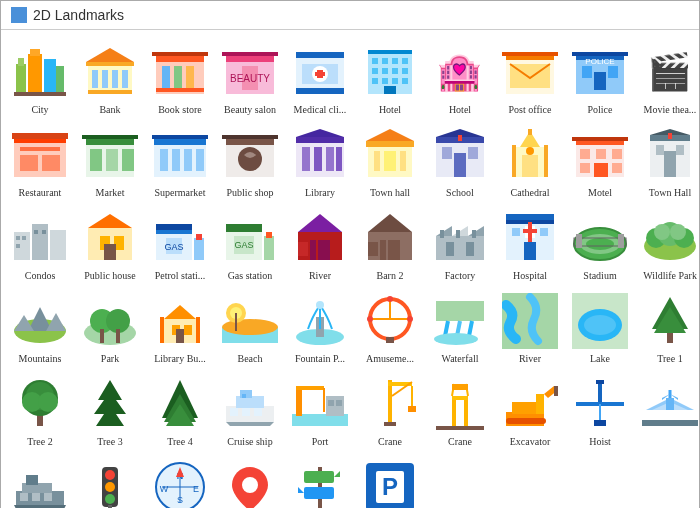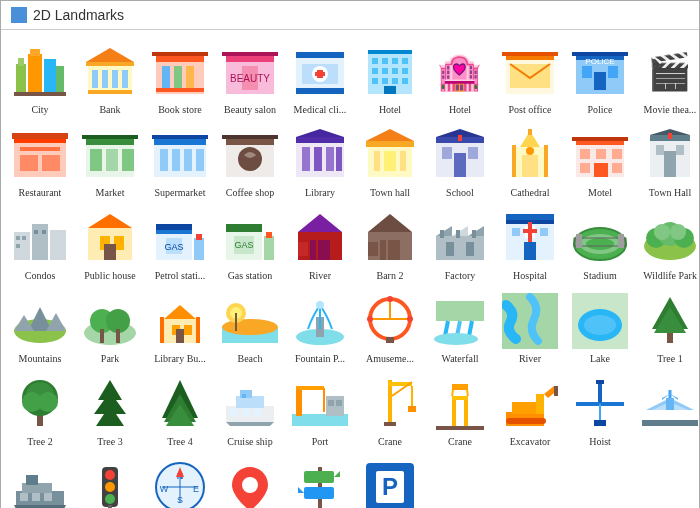--- a/index.html
+++ b/index.html
@@ -197,21 +197,21 @@
       <div class="item">
         <div class="icon-box">
           <svg width="56" height="56" viewBox="0 0 56 56">
             <rect x="4" y="16" width="48" height="34" fill="#EFEBE9"></rect>
             <rect x="4" y="10" width="48" height="8" fill="#795548"></rect>
             <rect x="0" y="8" width="56" height="4" fill="#4E342E"></rect>
             <circle cx="28" cy="32" r="12" fill="#6D4C41"></circle>
             <path d="M22,28 Q28,22 34,28 Q28,34 22,28" fill="#A1887F"></path>
           </svg>
         </div>
-        <div class="item-label">Coffee shop</div>
+        <div class="item-label">Public shop</div>
       </div>
       <div class="item">
         <div class="icon-box">
           <svg width="56" height="56" viewBox="0 0 56 56">
             <rect x="4" y="14" width="48" height="36" fill="#EDE7F6"></rect>
             <rect x="4" y="10" width="48" height="6" fill="#512DA8"></rect>
             <polygon points="28,2 4,10 52,10" fill="#4527A0"></polygon>
             <rect x="10" y="20" width="8" height="24" fill="#9575CD"></rect>
             <rect x="22" y="20" width="8" height="24" fill="#7E57C2"></rect>
             <rect x="34" y="20" width="8" height="24" fill="#9575CD"></rect>

